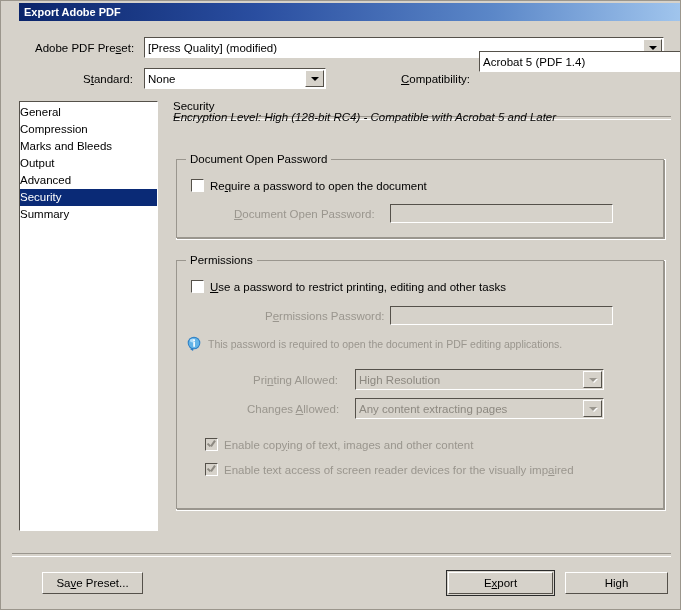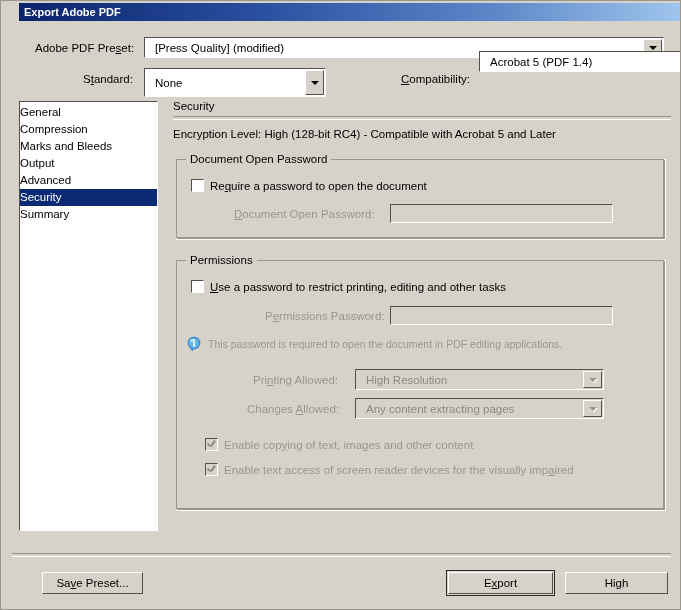--- a/index.html
+++ b/index.html
@@ -69,21 +69,21 @@
     border-right: 1px solid #ffffff;
     border-bottom: 1px solid #ffffff;
     display: flex;
     align-items: stretch;
     overflow: hidden;
   }
   .combo .txt {
     flex: 1;
     display: flex;
     align-items: center;
-    padding-left: 10px;
+    padding-left: 3px;
     font-size: 11.5px;
     color: #000;
     white-space: nowrap;
     overflow: hidden;
   }
   .combo.disabled { background: #d6d2ca; }
   .combo.disabled .txt { color: #8d8981; }
   .combo .btn {
     width: 17px;
     margin: 1px 1px 1px 0;
@@ -246,21 +246,21 @@
 
   <div class="lbl" style="position:absolute; left:34px; top:41px;">Adobe PDF Pre<span class="u">s</span>et:</div>
   <div class="combo" style="left:143px; top:36px; width:520px; height:21px; position:absolute;">
     <div class="txt">[Press Quality] (modified)</div>
     <div class="btn">
       <span class="arrow"></span>
     </div>
   </div>
 
   <div class="lbl" style="position:absolute; left:82px; top:72px;">S<span class="u">t</span>andard:</div>
-  <div class="combo" style="left:143px; top:67px; width:182px; height:29px; position:absolute;">
+  <div class="combo" style="left:143px; top:67px; width:182px; height:21px; position:absolute;">
     <div class="txt">None</div>
     <div class="btn">
       <span class="arrow"></span>
     </div>
   </div>
 
   <div class="lbl" style="position:absolute; left:400px; top:72px;"><span class="u">C</span>ompatibility:</div>
   <div class="combo" style="left:478px; top:50px; width:222px; height:21px; position:absolute;">
     <div class="txt">Acrobat 5 (PDF 1.4)</div>
     <div class="btn">
@@ -274,21 +274,21 @@
     <div class="li">Marks and Bleeds</div>
     <div class="li">Output</div>
     <div class="li">Advanced</div>
     <div class="li sel">Security</div>
     <div class="li">Summary</div>
   </div>
 
   <div class="lbl" style="position:absolute; left:172px; top:99px;">Security</div>
   <div id="sec-underline"></div>
 
-  <div class="lbl" style="position:absolute; left:172px; top:127px;">Encryption Level: High (128-bit RC4) - Compatible with Acrobat 5 and Later</div>
+  <div class="lbl" style="position:absolute; left:172px; top:110px;font-style:italic;">Encryption Level: High (128-bit RC4) - Compatible with Acrobat 5 and Later</div>
 
   <div class="group" style="left:175px; top:158px; width:490px; height:81px;">
     <span class="cap">Document Open Password</span>
 
     <div class="cbrow" style="position:absolute; left:14px; top:19px;">
       <span class="cb"></span>
       <span class="lbl">Re<span class="u">q</span>uire a password to open the document</span>
     </div>
 
     <div class="lbl dim" style="position:absolute; left:57px; top:48px;"><span class="u">D</span>ocument Open Password:</div>

